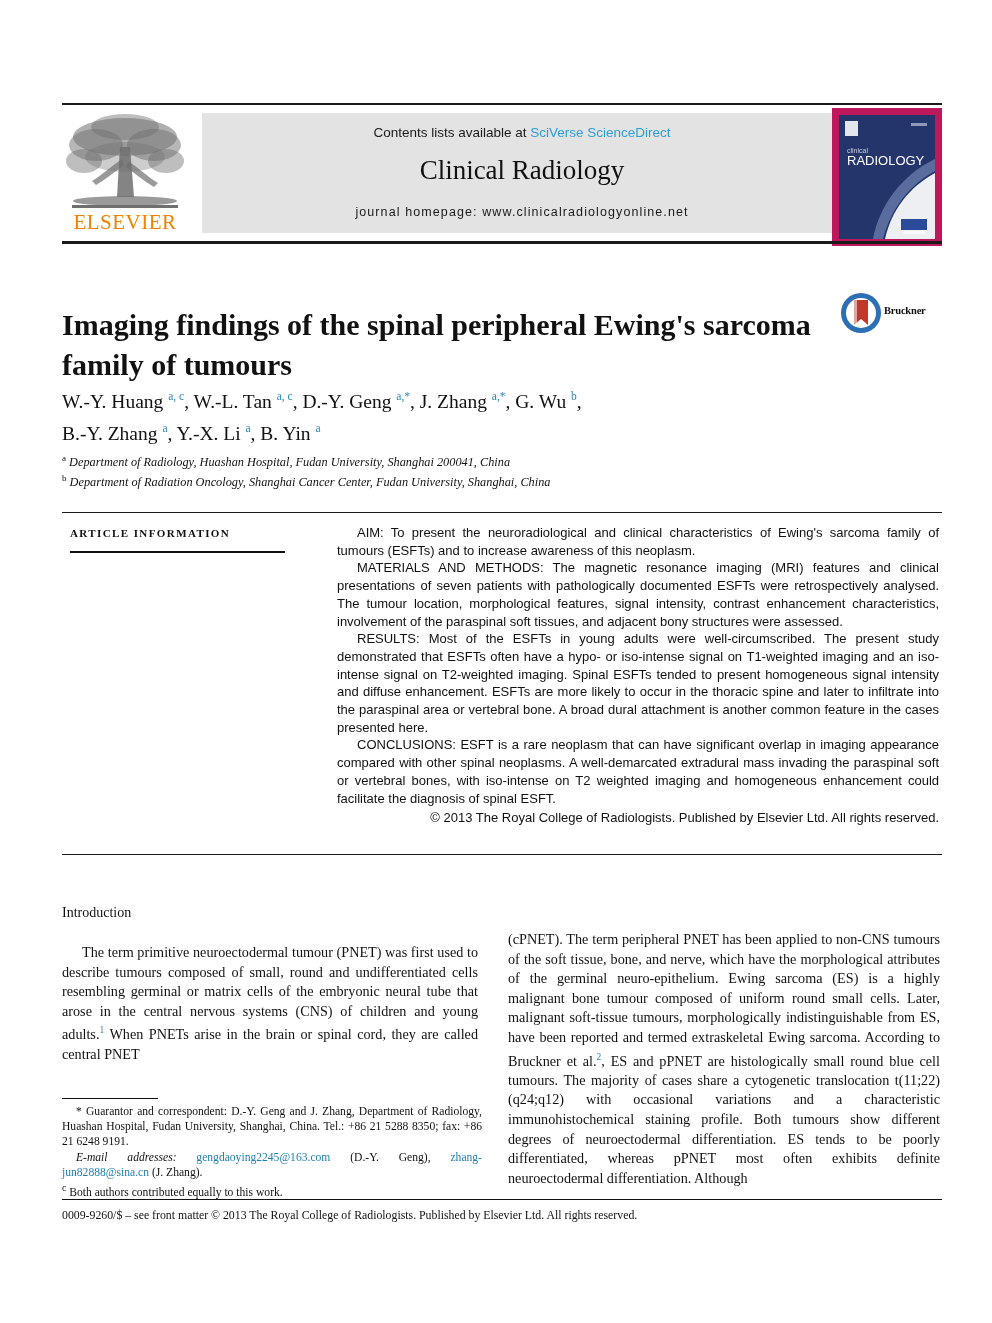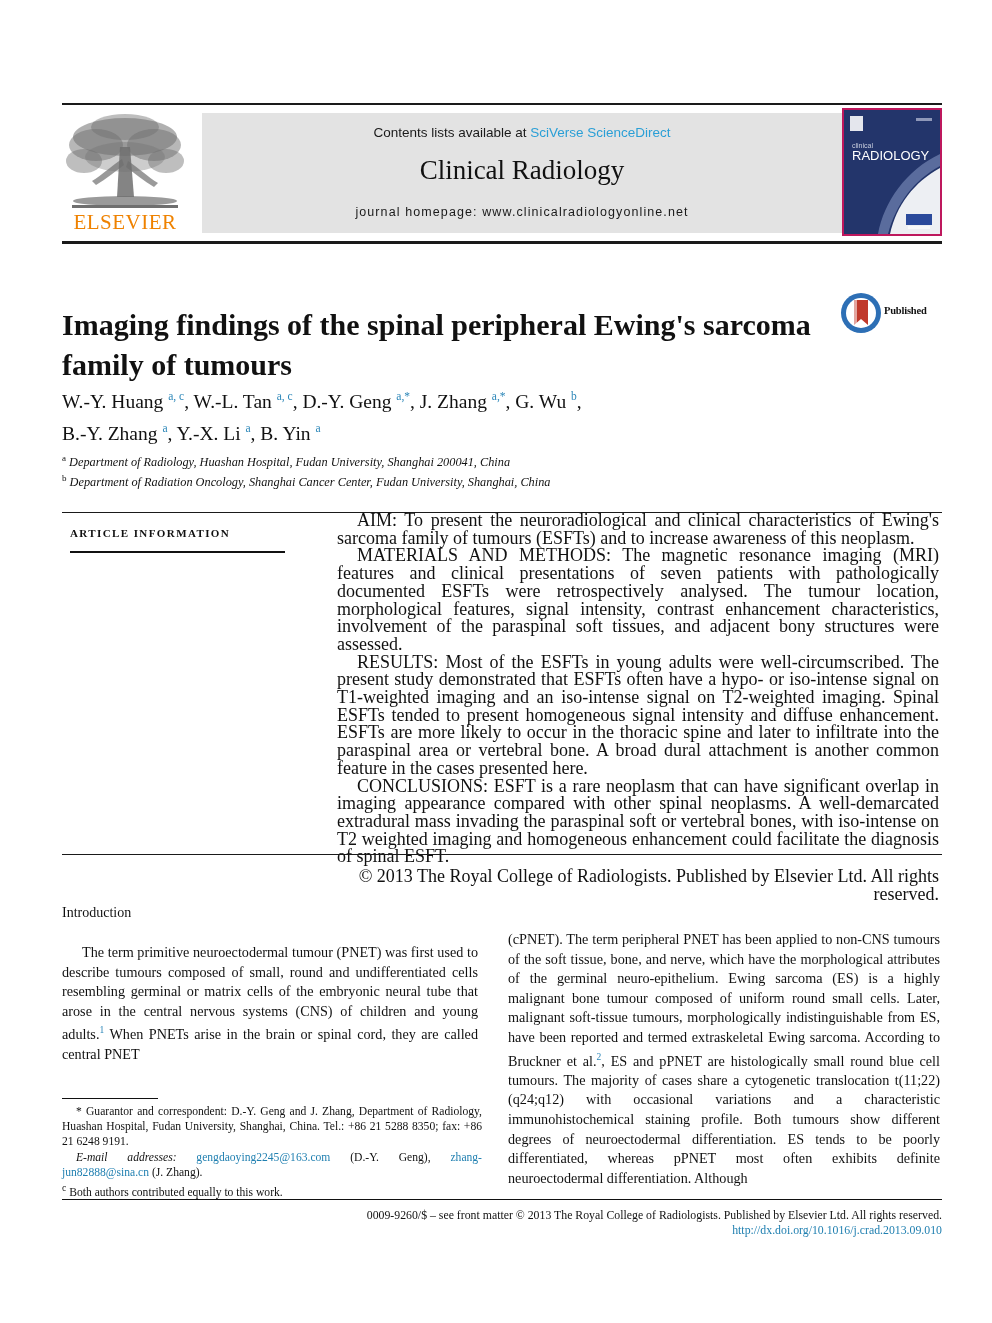--- a/index.html
+++ b/index.html
@@ -96,21 +96,21 @@
     font-family: "Liberation Sans", sans-serif;
     font-size: 12.5px;
     letter-spacing: 1.1px;
     color: #1a1a1a;
   }
   .cover {
     position: absolute;
     right: 0; top: 3px;
     width: 96px;
     height: 124px;
-    border: 2px solid #be185d;
+    border: 7px solid #be185d;
     background: #23356b;
     overflow: hidden;
   }
 
   
   .rule-thick {
     position: absolute;
     left: 62px; top: 241px;
     width: 880px;
     height: 3px;
@@ -197,24 +197,24 @@
     width: 240px;
     font-family: "Liberation Serif", serif;
     font-size: 13.2px;
     line-height: 17.6px;
     color: #111;
   }
   .artinfo-body .hist { font-style: italic; }
 
   .abstract {
     position: absolute;
-    left: 337px; top: 512px;
+    left: 337px; top: 524px;
     width: 602px;
-    font-family: Liberation Serif, serif;
-    font-size: 18px;
+    font-family: Liberation Sans, sans-serif;
+    font-size: 13px;
     line-height: 17.7px;
     text-align: justify;
     color: #111;
   }
   .abstract p { margin: 0; text-indent: 20px; }
   .abstract p.copy { text-align: right; text-indent: 0; margin-top: 2px; }
 
   .info-rule-bottom {
     position: absolute;
     left: 62px; top: 854px;
@@ -284,21 +284,20 @@
     background: #111;
   }
   .imprint {
     position: absolute;
     left: 62px; top: 1208px;
     width: 880px;
     font-family: "Liberation Serif", serif;
     font-size: 11.8px;
     line-height: 15px;
     color: #111;
-    text-align: right;
   }
   .imprint .doi { color: #1f7fb0; }
 </style>
 </head>
 <body>
 
 <div class="page">
 
 
   <div class="masthead">
@@ -348,21 +347,21 @@
 
   <h1 class="article-title">Imaging findings of the spinal peripheral Ewing's sarcoma family of tumours</h1>
 
   <div class="crossmark">
     <svg width="42" height="42" viewBox="0 0 42 42" aria-hidden="true">
       <circle cx="21" cy="21" r="20" fill="#2d6fb5"></circle>
       <circle cx="21" cy="21" r="15" fill="#ffffff"></circle>
       <path d="M14 8 L28 8 L28 33 L21 27 L14 33 Z" fill="#c0392b"></path>
       <path d="M14 8 L17 8 L17 33 L14 33 Z" fill="#ffffff" opacity=".55"></path>
     </svg>
-    <span class="crossmark-label">Published</span>
+    <span class="crossmark-label">Bruckner</span>
   </div>
 
   <div class="authors">
     <div>W.-Y. Huang <sup>a, c</sup>, W.-L. Tan <sup>a, c</sup>, D.-Y. Geng <sup>a,*</sup>, J. Zhang <sup>a,*</sup>, G. Wu <sup>b</sup>,</div>
     <div>B.-Y. Zhang <sup>a</sup>, Y.-X. Li <sup>a</sup>, B. Yin <sup>a</sup></div>
   </div>
 
   <div class="affiliations">
     <div><sup>a</sup> <span>Department of Radiology, Huashan Hospital, Fudan University, Shanghai 200041, China</span></div>
     <div><sup>b</sup> <span>Department of Radiation Oncology, Shanghai Cancer Center, Fudan University, Shanghai, China</span></div>
@@ -400,16 +399,15 @@
       <span>(D.-Y. Geng),</span>
       <span class="link">zhang-jun82888@sina.cn</span>
       <span>(J. Zhang).</span>
     </p>
     <p><sup>c</sup> <span>Both authors contributed equally to this work.</span></p>
   </div>
 
   <div class="imprint-rule"></div>
   <div class="imprint">
     <div>0009-9260/$ – see front matter © 2013 The Royal College of Radiologists. Published by Elsevier Ltd. All rights reserved.</div>
-    <div class="doi">http://dx.doi.org/10.1016/j.crad.2013.09.010</div>
   </div>
 
 </div>
 
 </body></html>

